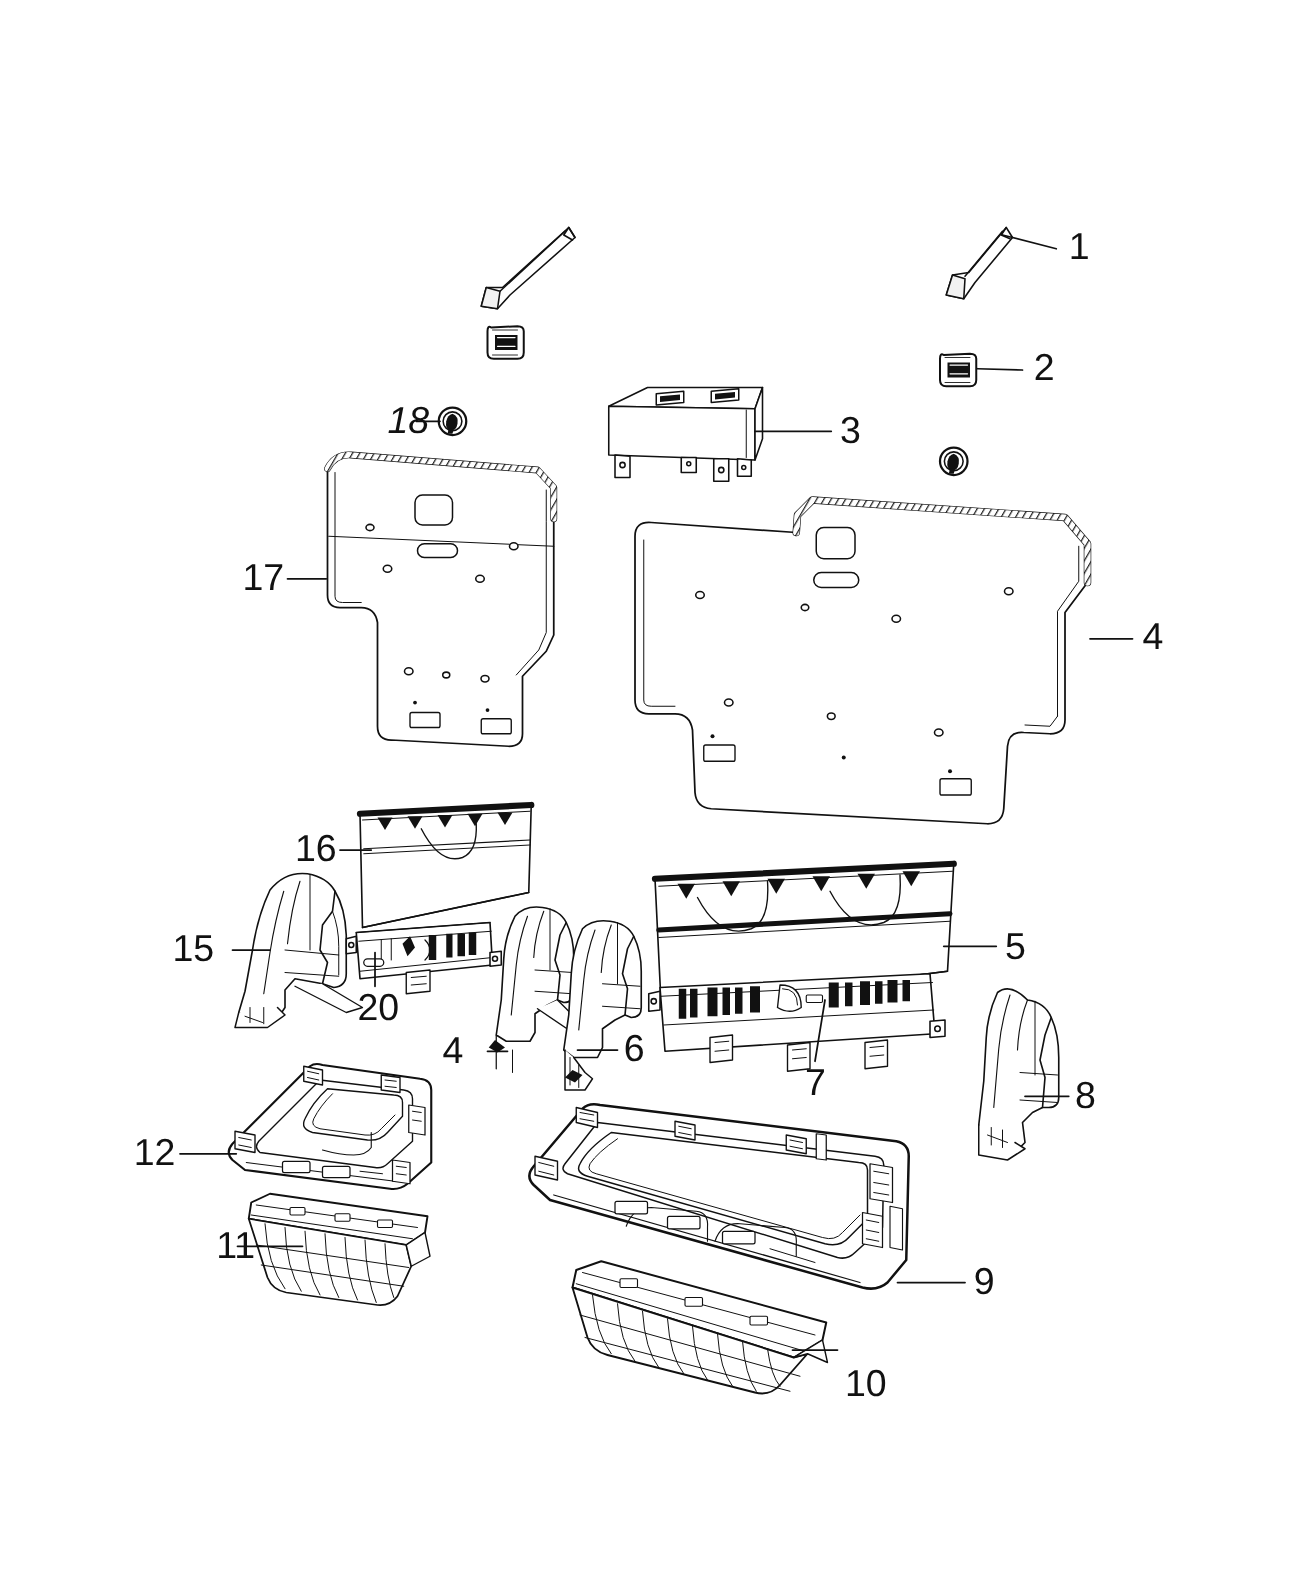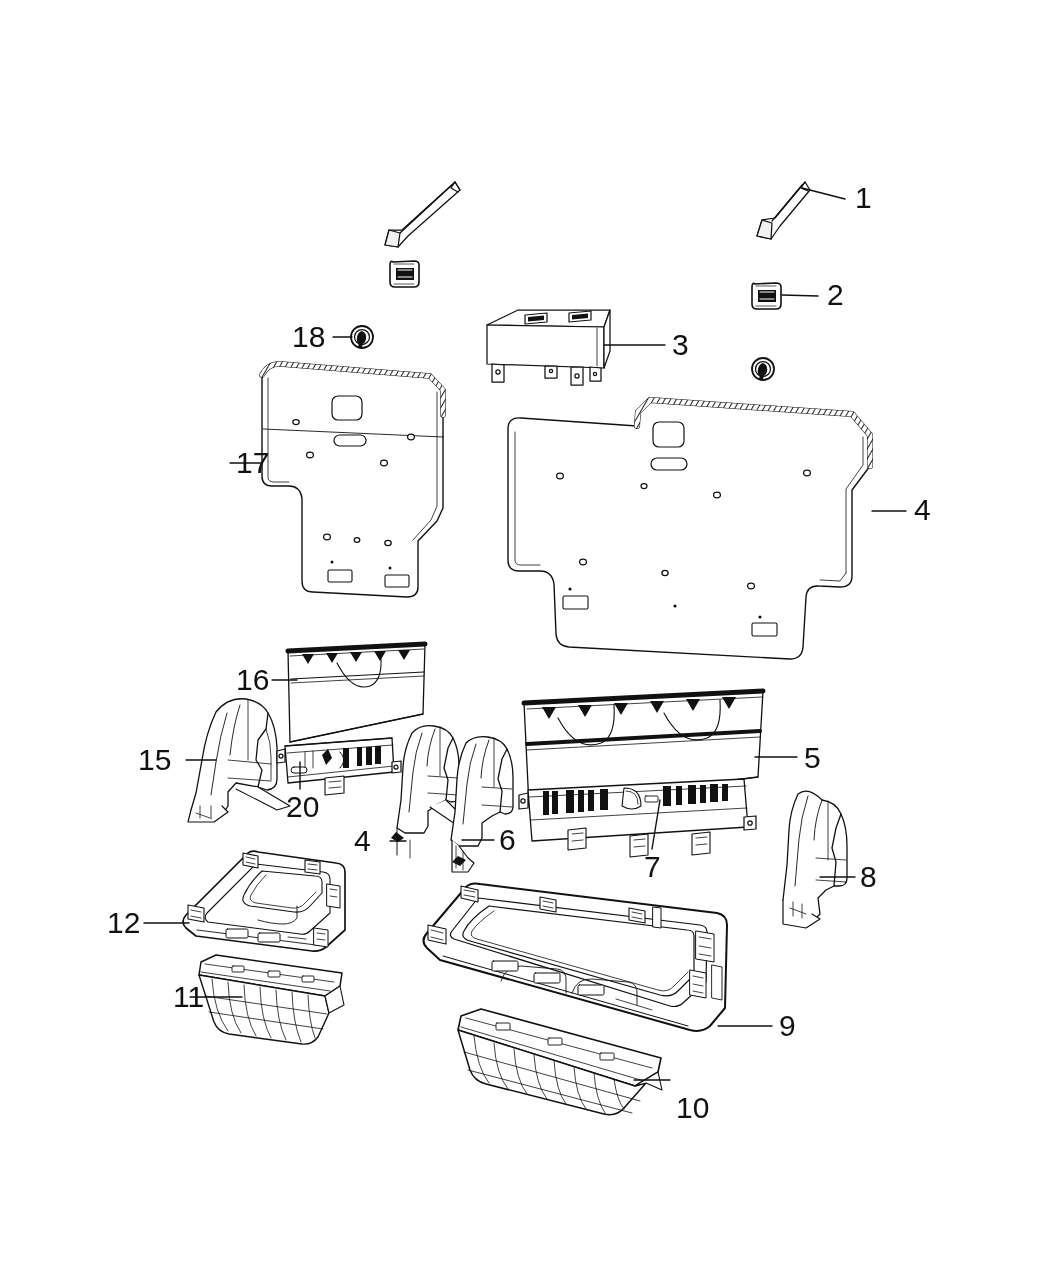--- a/index.html
+++ b/index.html
@@ -643,16 +643,16 @@
   <div class="callout-num" style="left:644px; top:852px;">7</div>
   <div class="callout-num" style="left:860px; top:862px;">8</div>
   <div class="callout-num" style="left:779px; top:1011px;">9</div>
   <div class="callout-num" style="left:676px; top:1065px;margin-top:28px;">10</div>
   <div class="callout-num" style="left:173px; top:982px;">11</div>
   <div class="callout-num" style="left:107px; top:908px;text-align:center;">12</div>
   <div class="callout-num" style="left:354px; top:826px;">4</div>
   <div class="callout-num" style="left:286px; top:792px;">20</div>
   <div class="callout-num" style="left:138px; top:745px;">15</div>
   <div class="callout-num" style="left:236px; top:665px;">16</div>
-  <div class="callout-num" style="left:194px; top:448px;margin-left:42px;">17</div>
-  <div class="callout-num" style="left:292px; top:322px;">18</div>
+  <div class="callout-num" style="left:194px; top:448px;">17</div>
+  <div class="callout-num" style="left:310px; top:322px;font-style:italic;">18</div>
 
 </div>
 
 </body></html>

